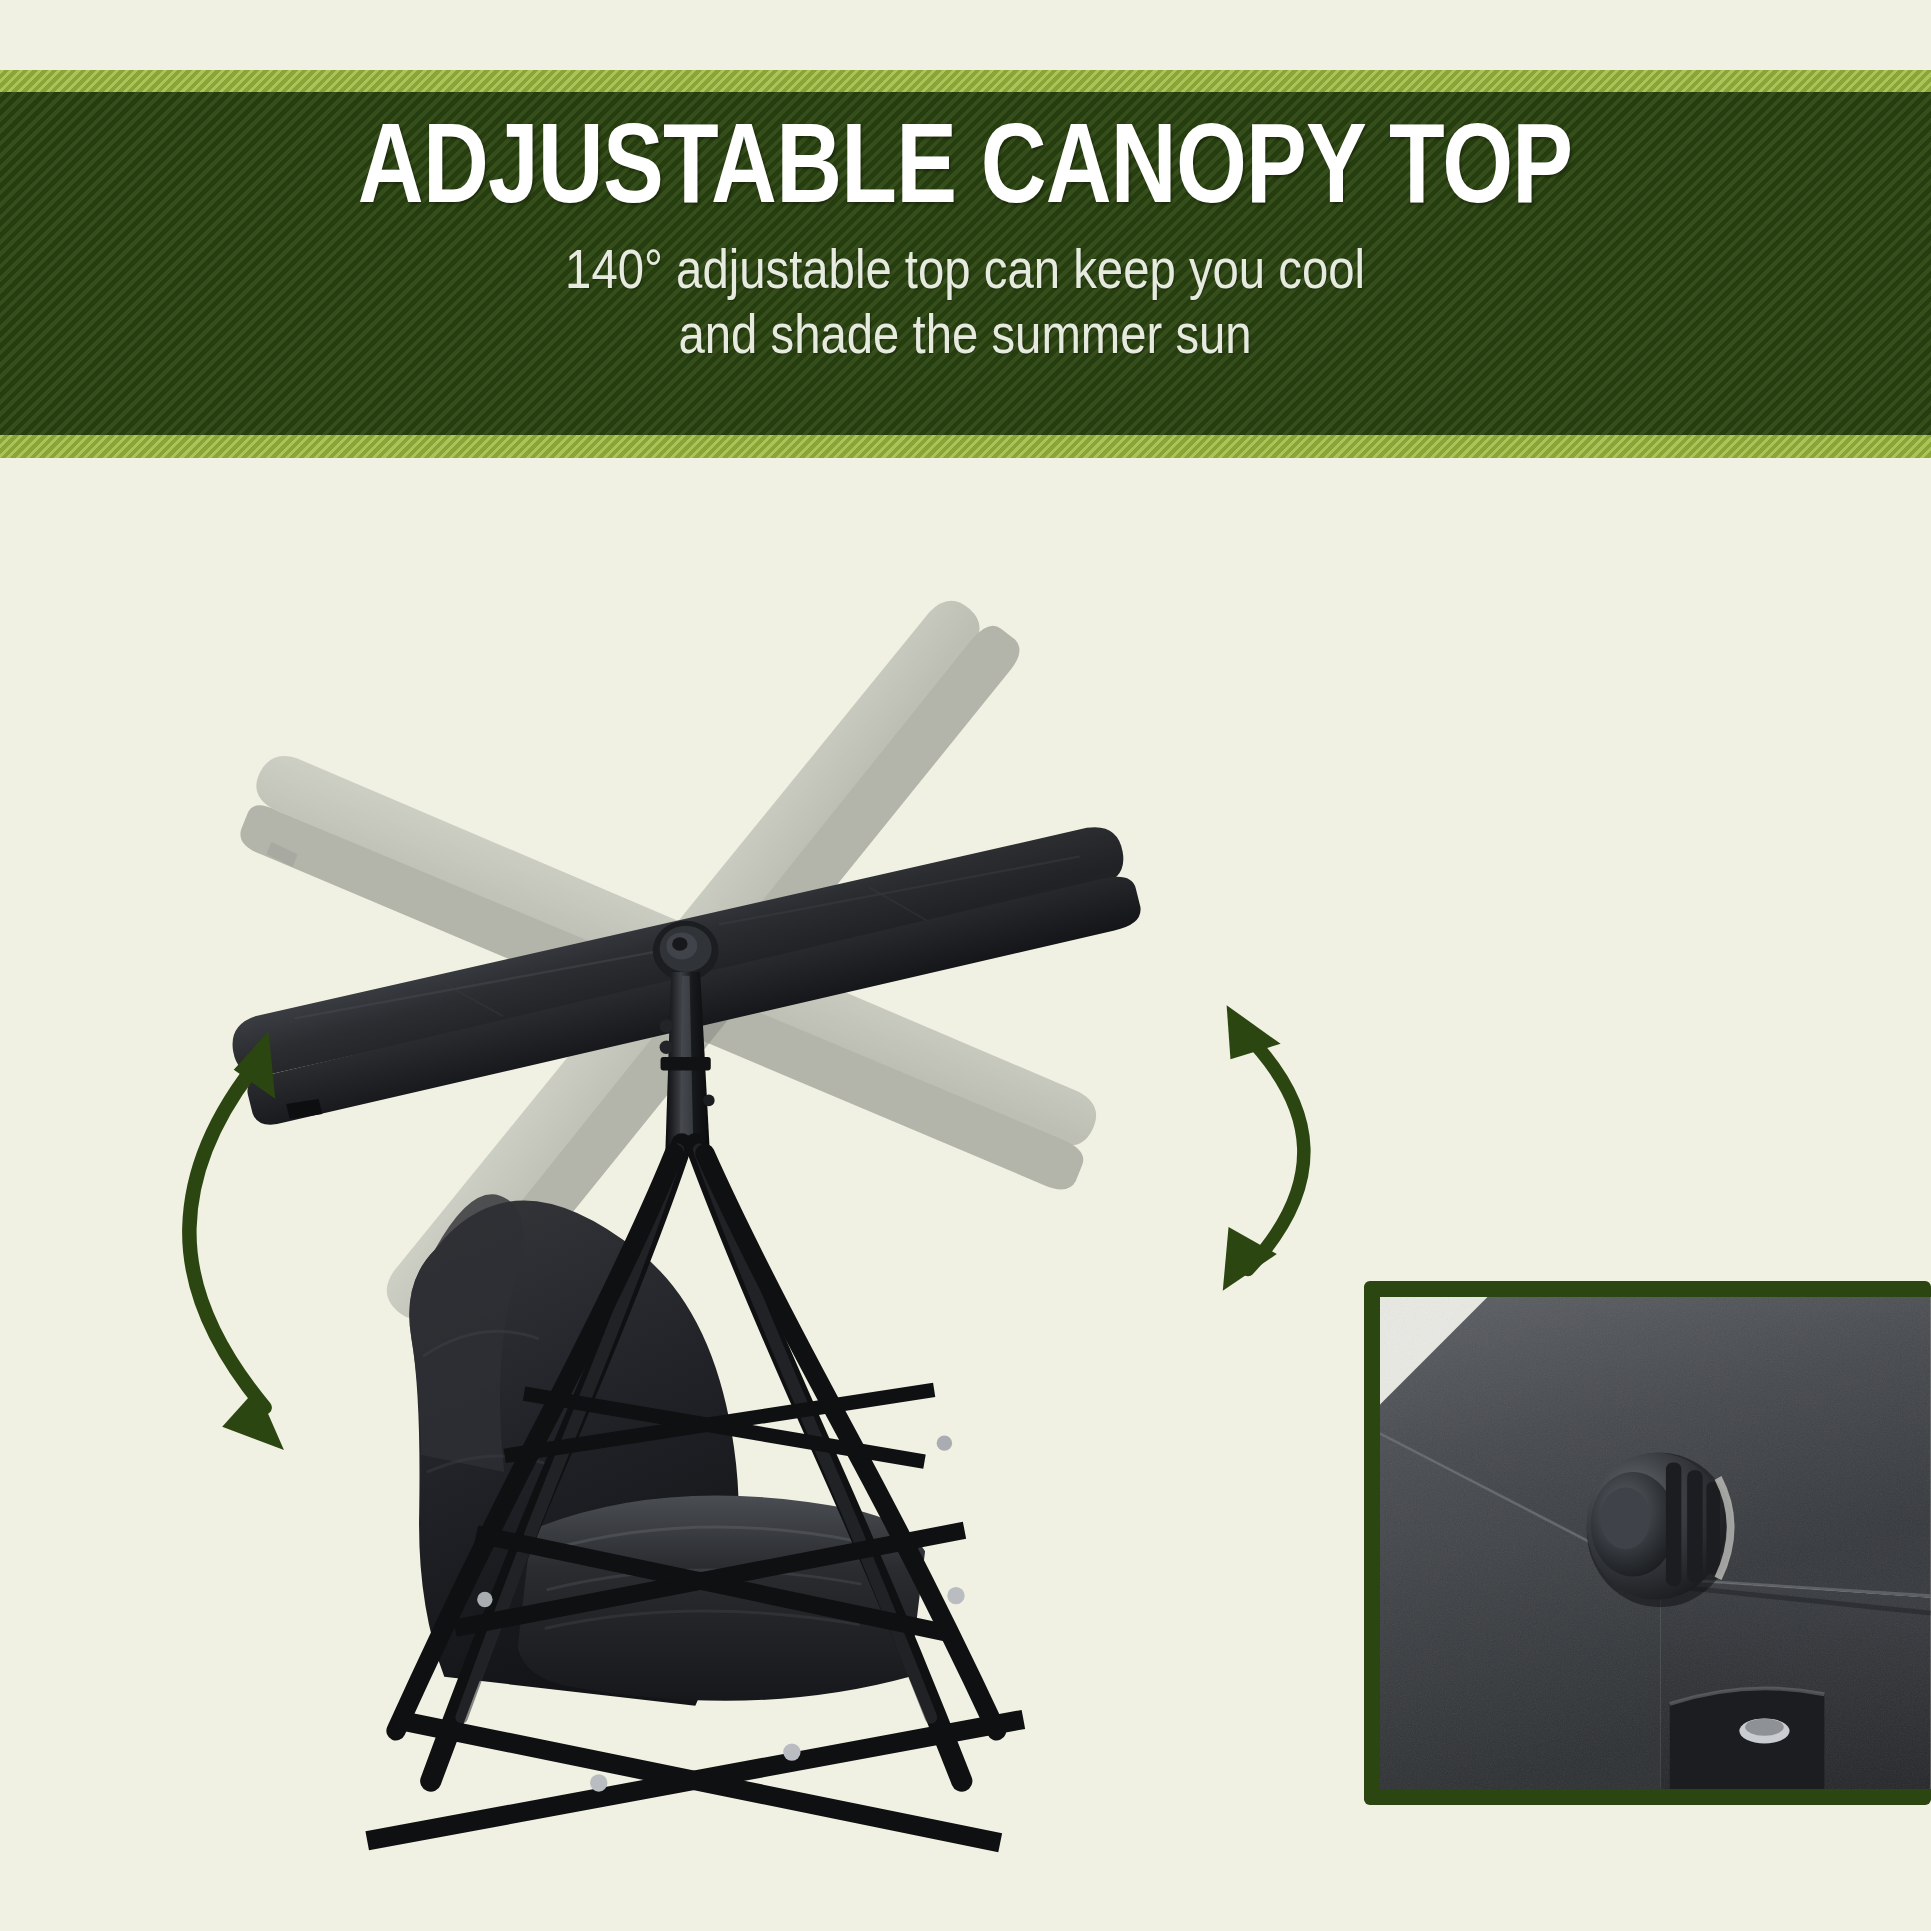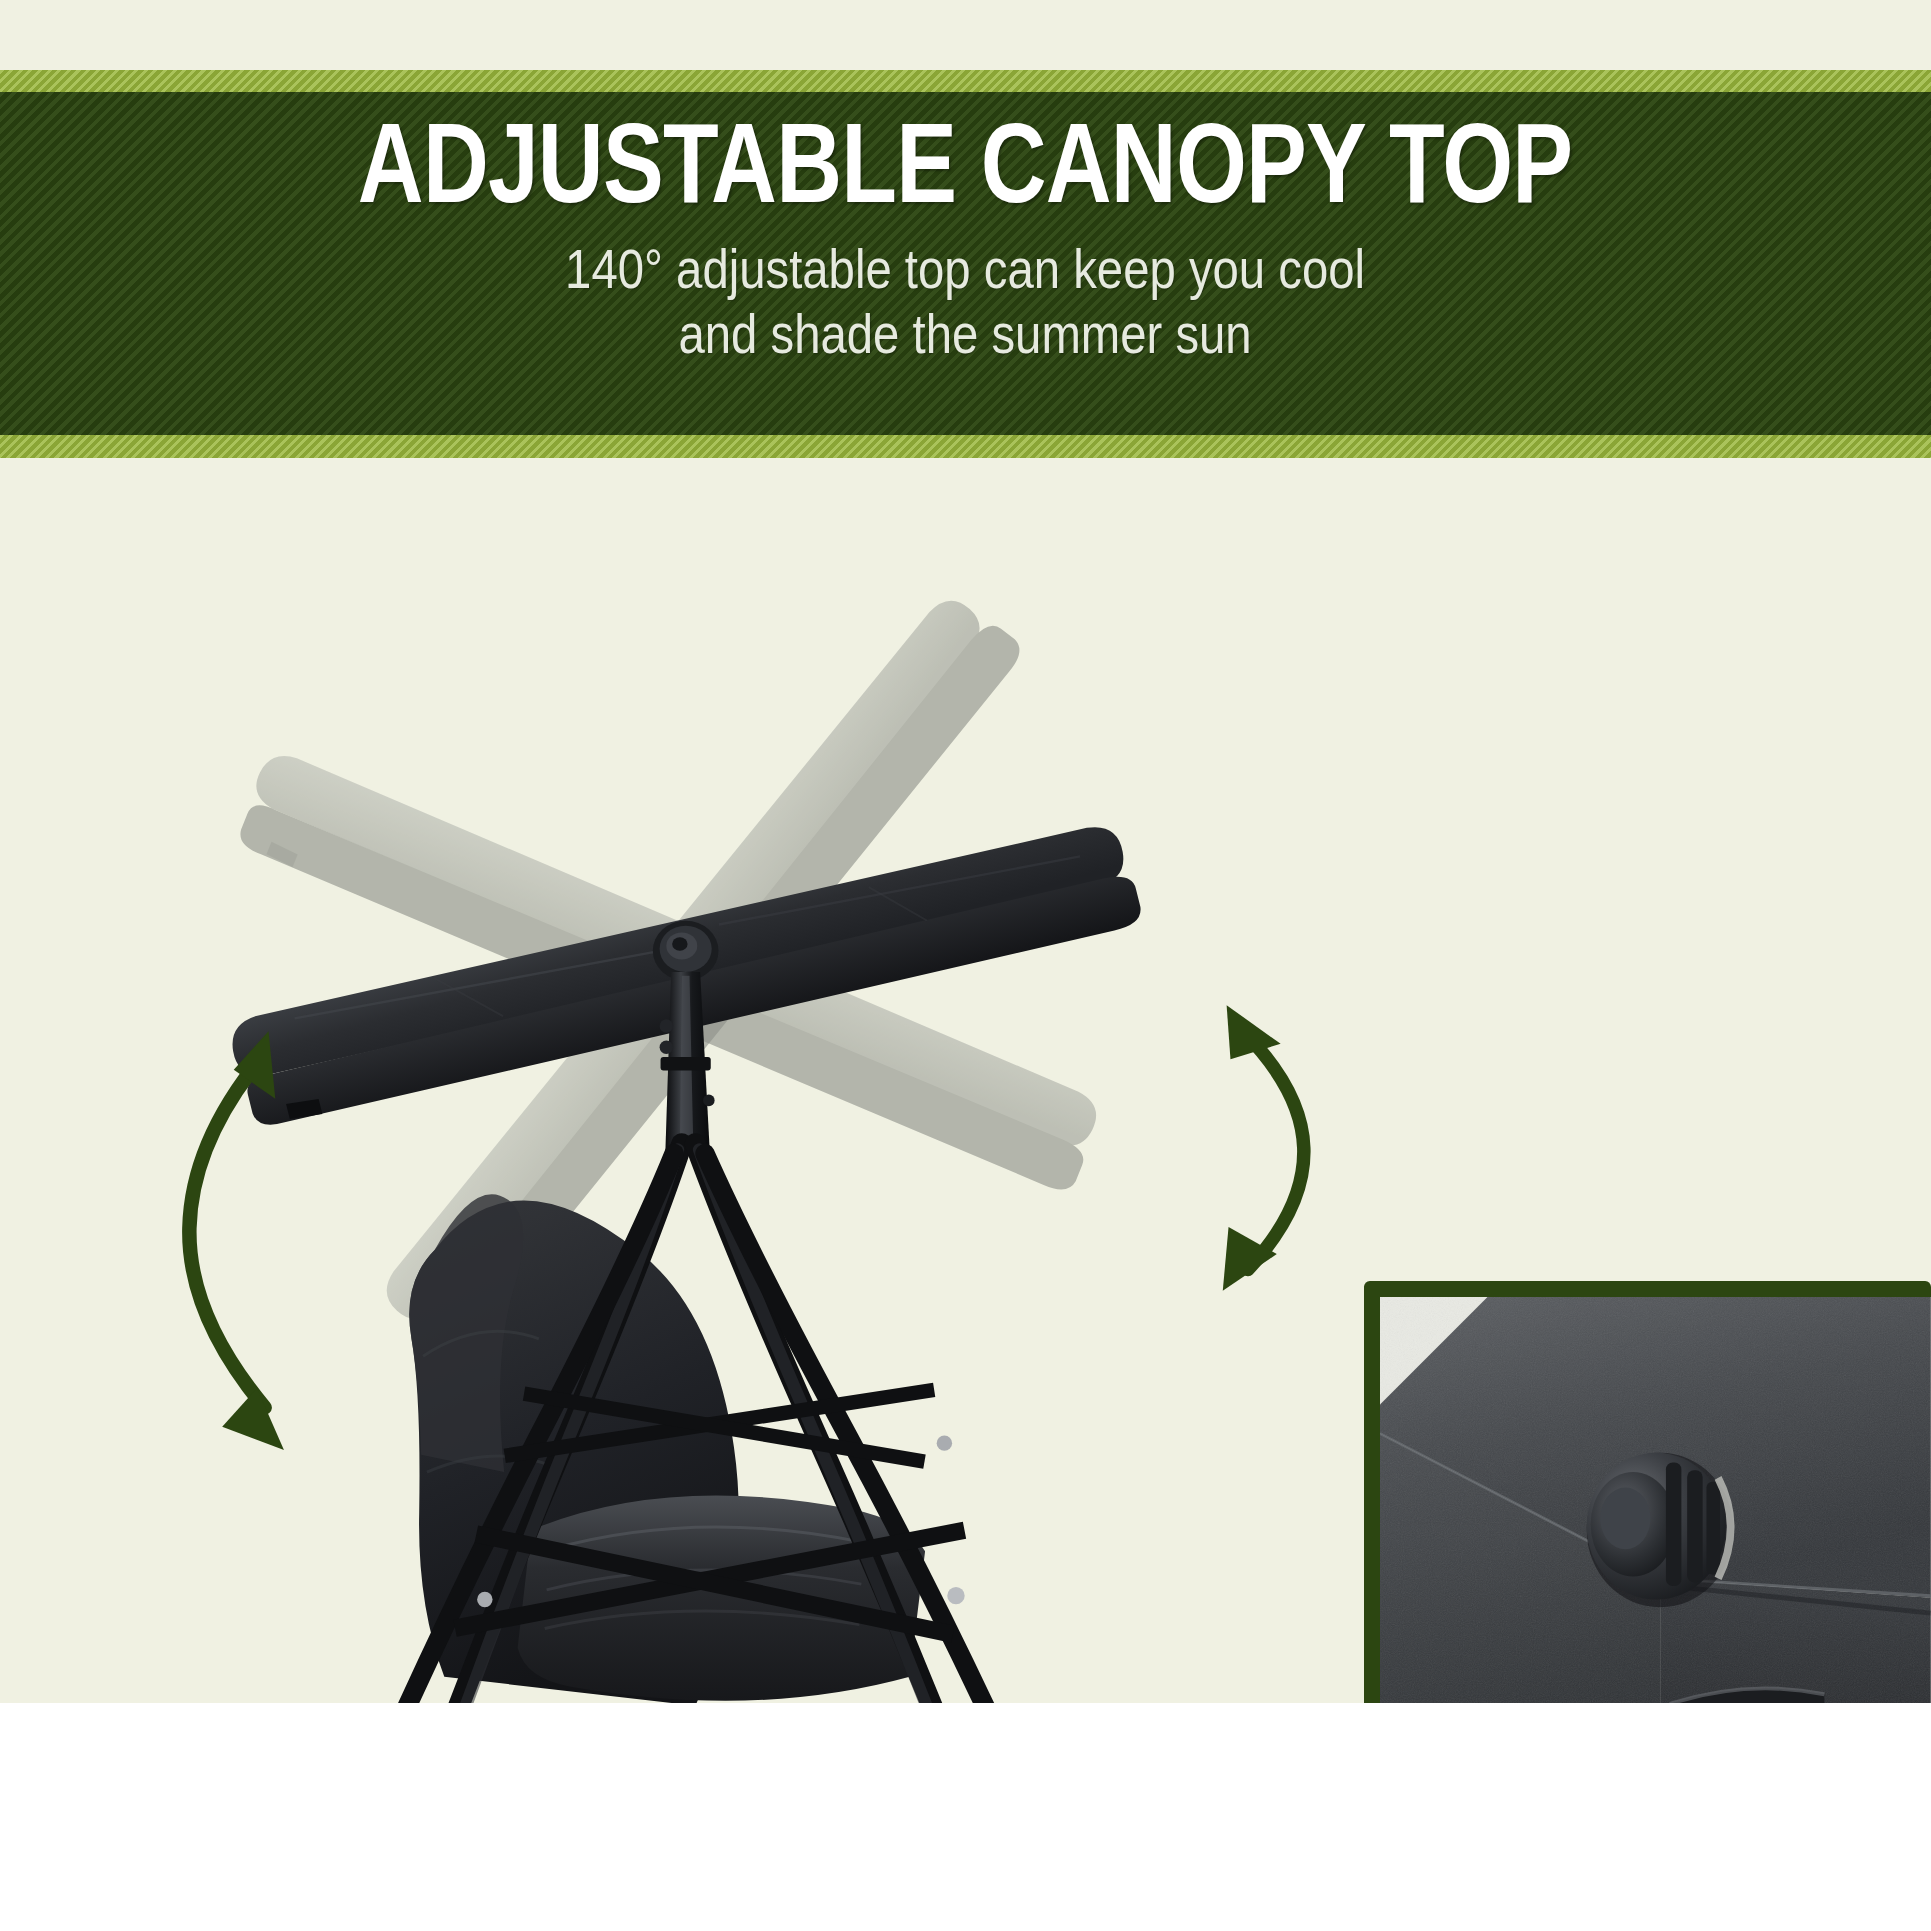--- a/index.html
+++ b/index.html
@@ -3,21 +3,21 @@
 <meta charset="utf-8">
 <style>
   html, body {
     margin: 0;
     padding: 0;
     background: #ffffff;
   }
   #stage {
     position: relative;
     width: 1931px;
-    height: 1703px;
+    height: 1931px;
     background: #f0f1e2;
     overflow: hidden;
     font-family: "Liberation Sans", sans-serif;
   }
 
   
   .banner {
     position: absolute;
     left: 0;
     top: 70px;

